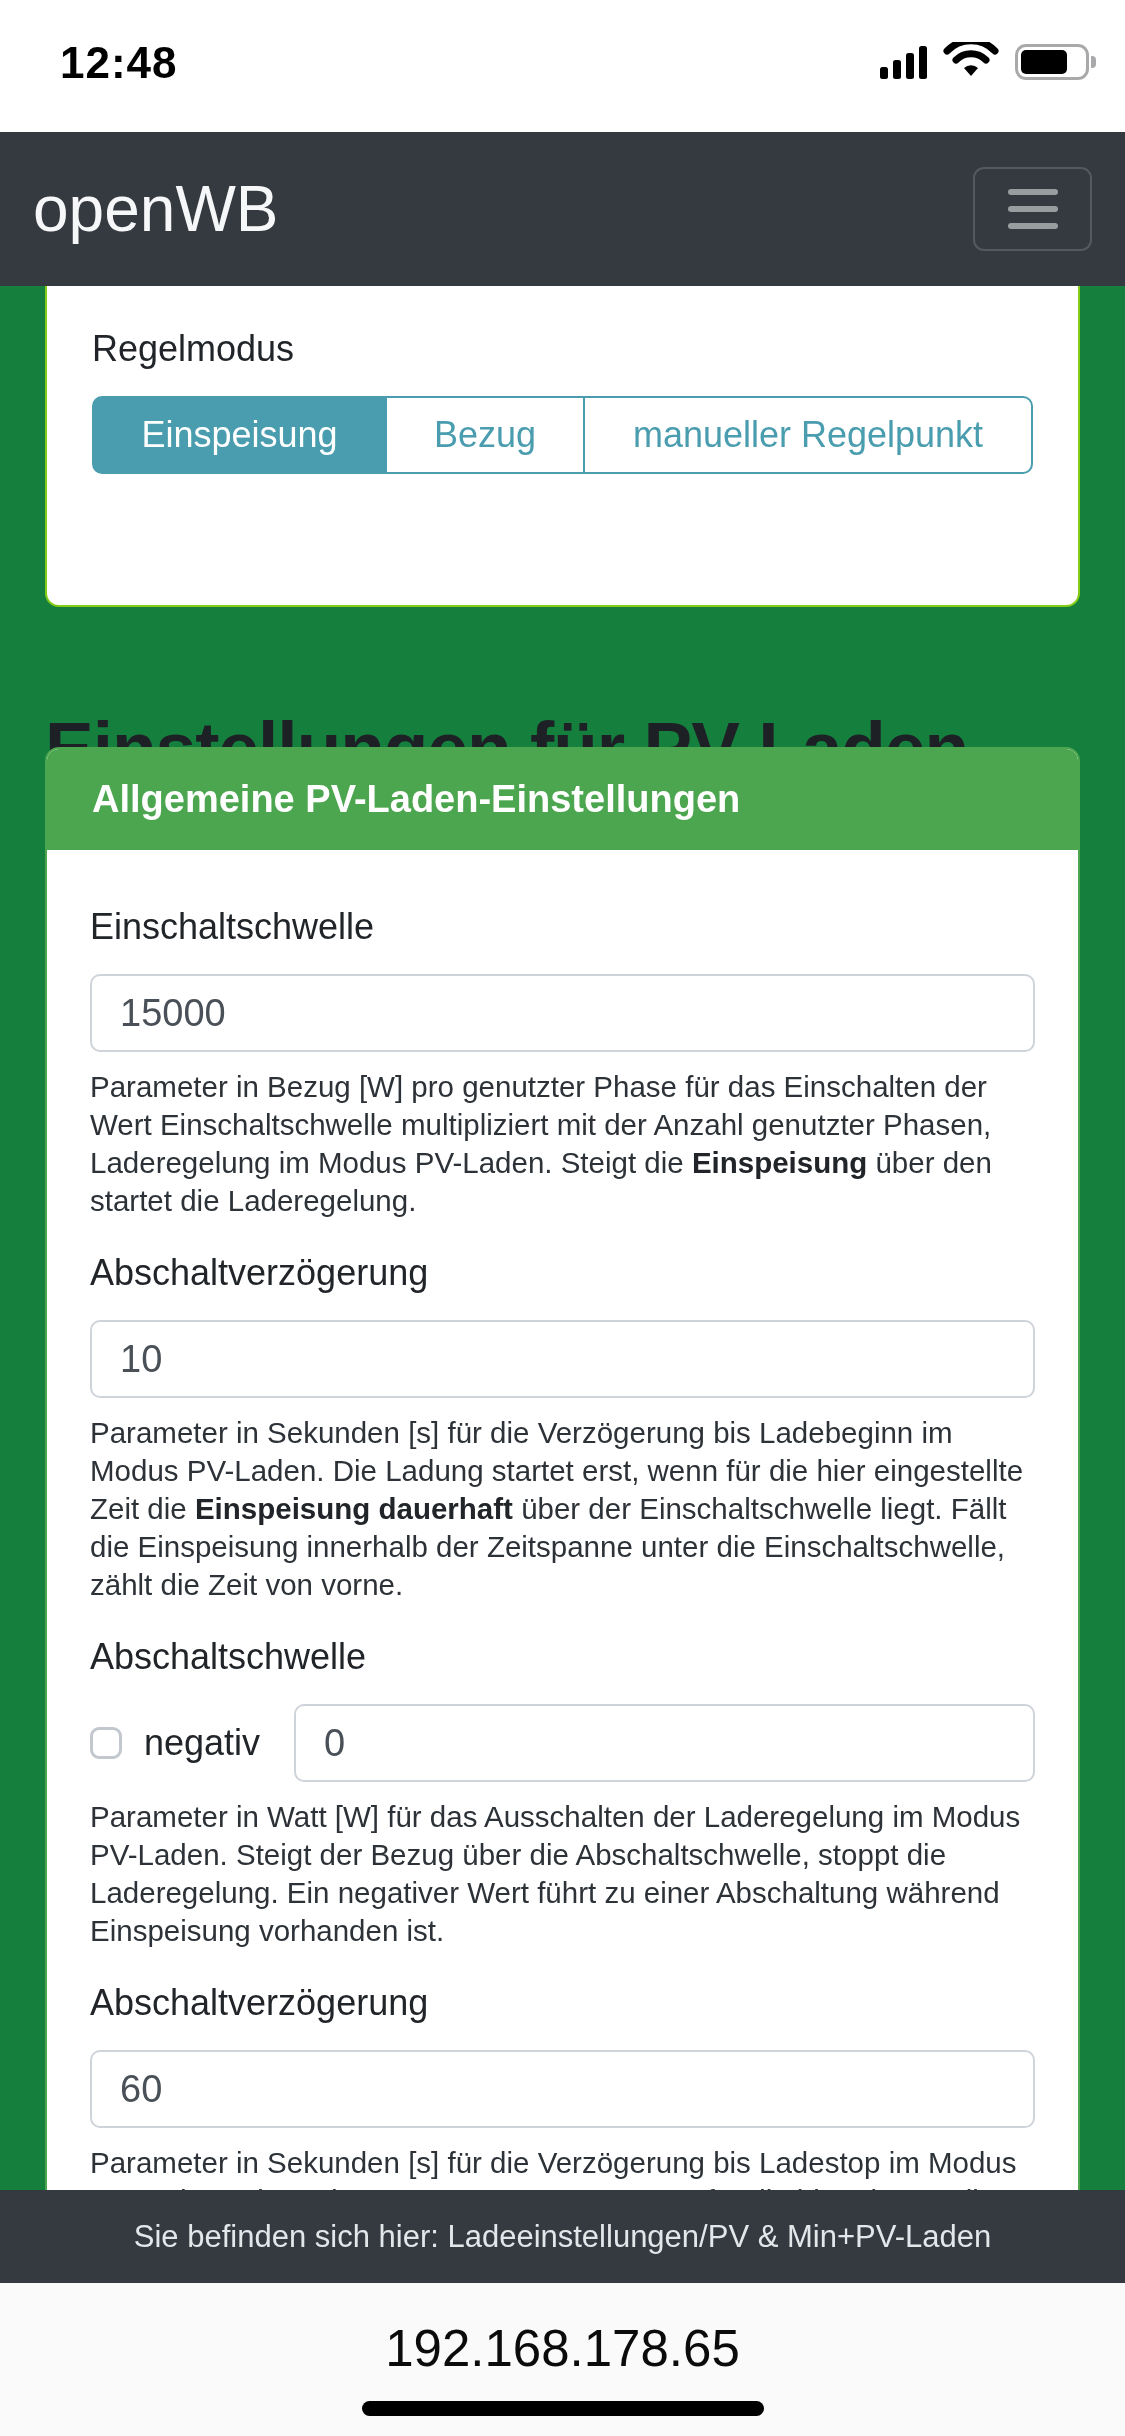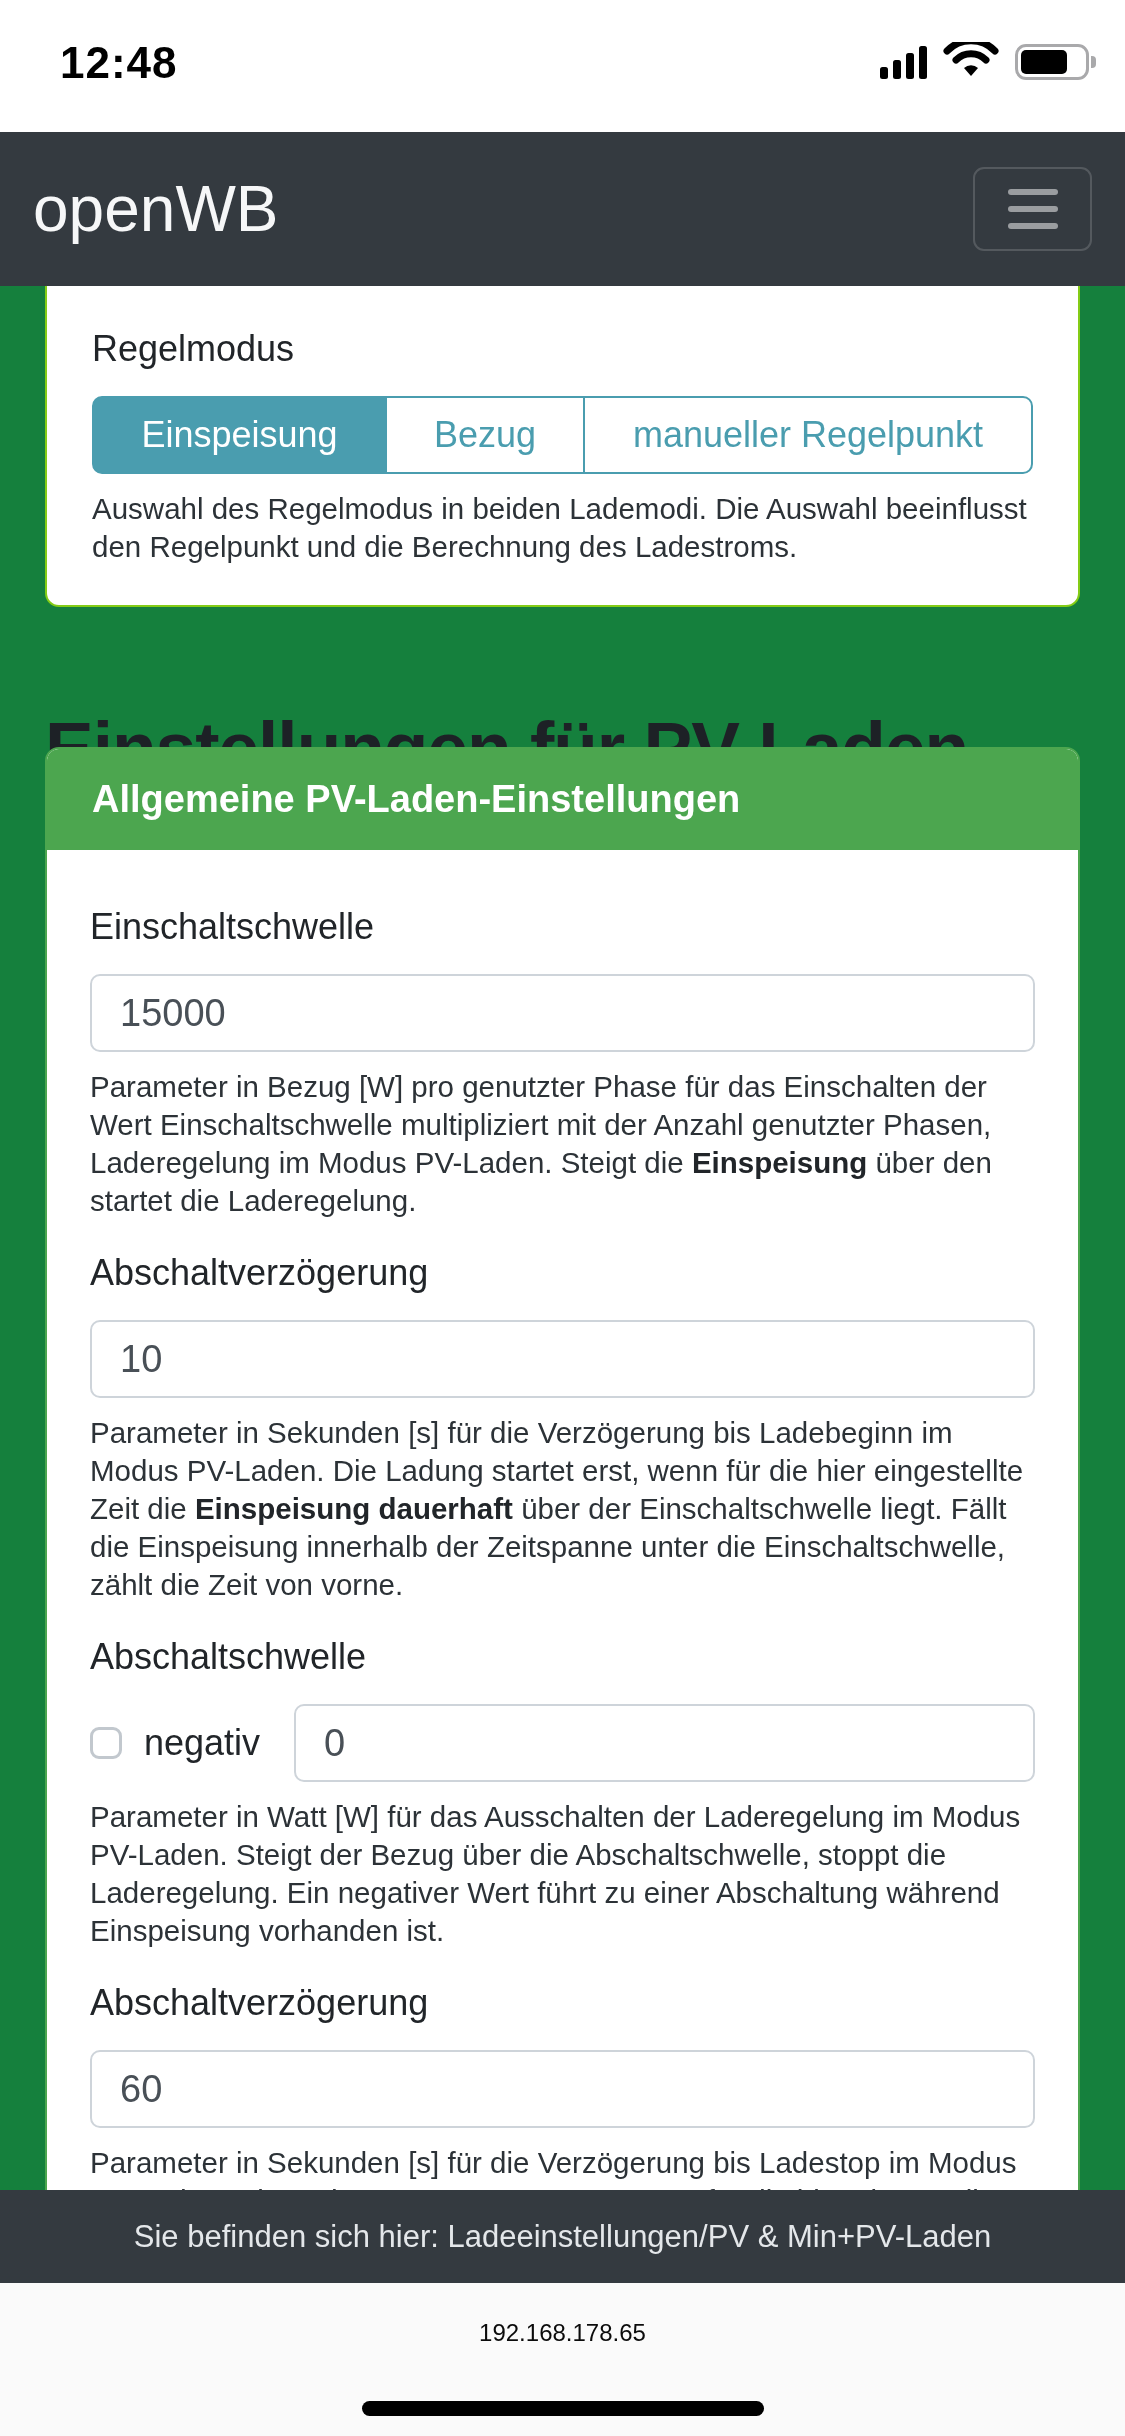--- a/index.html
+++ b/index.html
@@ -65,21 +65,21 @@
   .input-row .text-input { flex:1 1 auto; width:auto; margin-top:0; }
   .form-group > .text-input { margin-top:26px; }
 
   
   .footer-bar { position:absolute; left:0; right:0; top:2190px; height:93px; background:#343a40; z-index:60;
     display:flex; align-items:center; justify-content:center; }
   .footer-bar span { color:#e4e7ea; font-size:31px; }
 
   
   .safari-bar { position:absolute; left:0; right:0; top:2283px; bottom:0; background:#fafafa; z-index:60; }
-  .url-text { position:absolute; top:36px; left:0; right:0; text-align:center; color:#0b0b0b; font-size:24px; }
+  .url-text { position:absolute; top:36px; left:0; right:0; text-align:center; color:#0b0b0b; font-size:51px; }
   .home-indicator { position:absolute; bottom:20px; left:50%; transform:translateX(-50%);
     width:402px; height:15px; border-radius:8px; background:#000; }
 </style>
 </head>
 <body>
 
 <div class="phone">
 
   <div class="status-bar">
     <div class="status-time">12:48</div>
@@ -112,24 +112,20 @@
     </button>
   </div>
 
   <div class="card1">
     <div class="field-label">Regelmodus</div>
     <div class="btn-group">
       <button class="btn-seg first b-einspeisung selected">Einspeisung</button>
       <button class="btn-seg b-bezug">Bezug</button>
       <button class="btn-seg last b-manuell">manueller Regelpunkt</button>
     </div>
-    <div class="help">
-        <div><span>Auswahl des Regelmodus in beiden Lademodi. Die Auswahl beeinflusst</span></div>
-        <div><span>den Regelpunkt und die Berechnung des Ladestroms.</span></div>
-      </div>
   </div>
 
   <h1 class="page-title">Einstellungen für PV-Laden</h1>
 
   <div class="card2">
     <div class="card2-header">
       <span>Allgemeine PV-Laden-Einstellungen</span>
     </div>
     <div class="card2-body">
 

